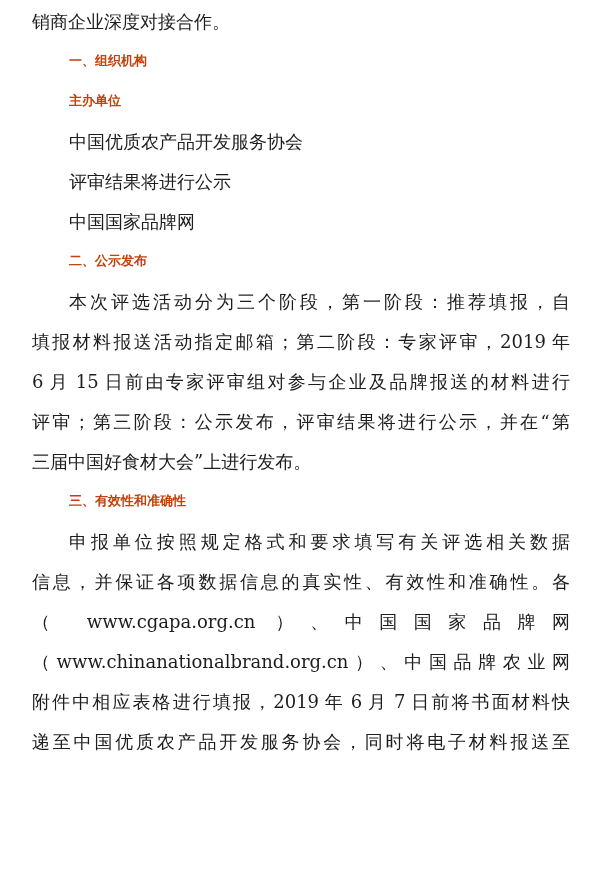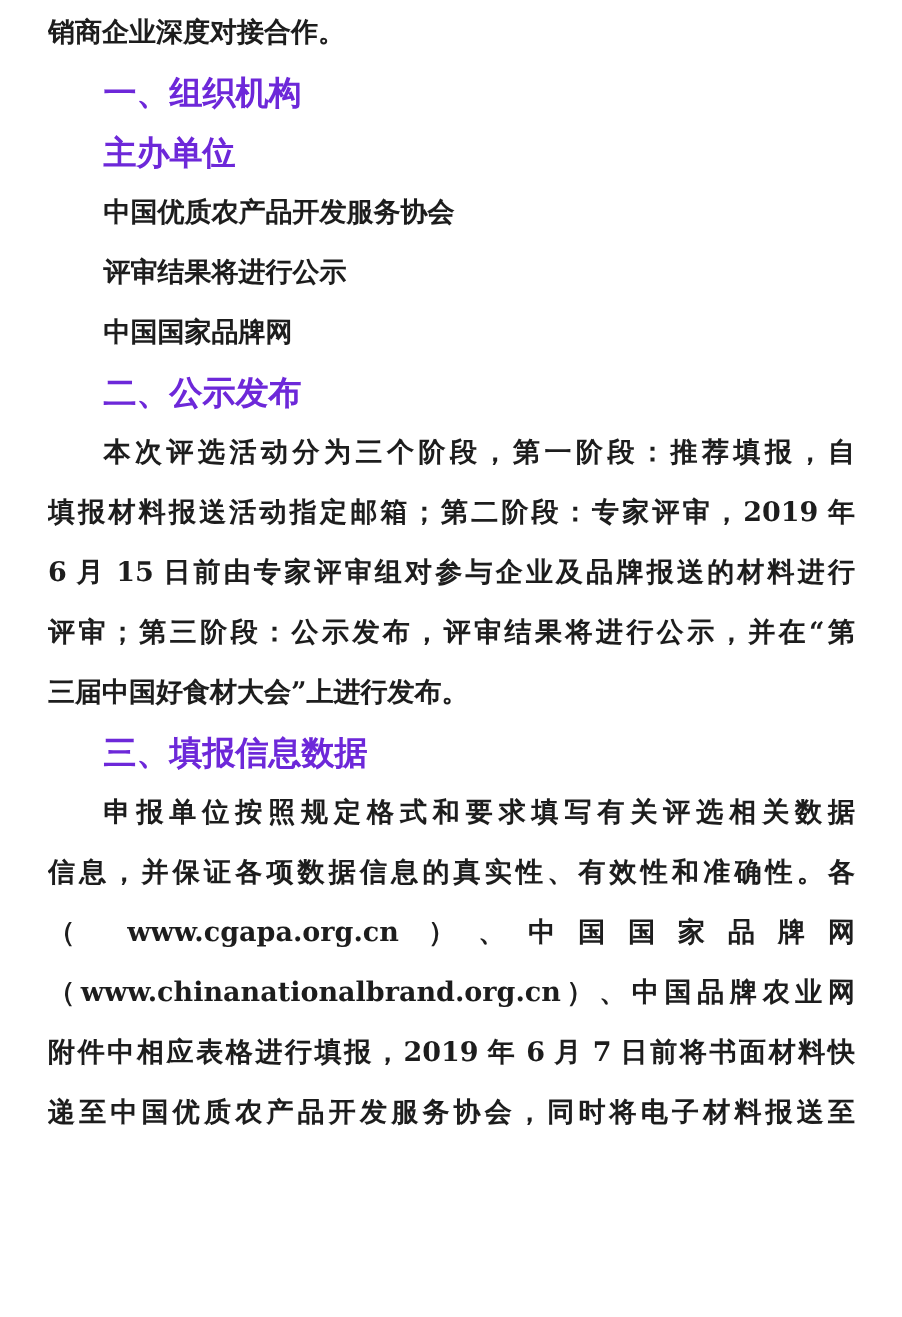--- a/index.html
+++ b/index.html
@@ -19,30 +19,29 @@
     font-size: 18px;
     color: #1d1d1d;
     word-spacing: -2px;
   }
   .line {
     height: 40px;
     line-height: 40px;
     overflow: hidden;
     white-space: normal;
     text-align: left;
-    font-weight: bold;
   }
   .line.ind {
     text-indent: 37px;
   }
   .line.h {
-    font-family: Liberation Sans, sans-serif;
+    font-family: Liberation Mono, monospace;
     font-weight: bold;
-    font-size: 22px;
-    color: #6d28d9;
+    font-size: 13px;
+    color: #c2410c;
   }
   .line.fill {
     text-align: justify;
     text-align-last: justify;
   }
 </style>
 </head>
 <body>
 
 <div class="page">
@@ -51,20 +50,20 @@
   <div class="line h ind">主办单位</div>
   <div class="line ind">中国优质农产品开发服务协会</div>
   <div class="line ind">评审结果将进行公示</div>
   <div class="line ind">中国国家品牌网</div>
   <div class="line h ind">二、公示发布</div>
   <div class="line ind fill">本次评选活动分为三个阶段，第一阶段：推荐填报，自</div>
   <div class="line fill">填报材料报送活动指定邮箱；第二阶段：专家评审，2019 年</div>
   <div class="line fill">6 月 15 日前由专家评审组对参与企业及品牌报送的材料进行</div>
   <div class="line fill">评审；第三阶段：公示发布，评审结果将进行公示，并在“第</div>
   <div class="line">三届中国好食材大会”上进行发布。</div>
-  <div class="line h ind">三、填报信息数据</div>
+  <div class="line h ind">三、有效性和准确性</div>
   <div class="line ind fill">申报单位按照规定格式和要求填写有关评选相关数据</div>
   <div class="line fill">信息，并保证各项数据信息的真实性、有效性和准确性。各</div>
   <div class="line fill">（ www.cgapa.org.cn ）、中国国家品牌网</div>
   <div class="line fill">（www.chinanationalbrand.org.cn）、中国品牌农业网</div>
   <div class="line fill">附件中相应表格进行填报，2019 年 6 月 7 日前将书面材料快</div>
   <div class="line fill">递至中国优质农产品开发服务协会，同时将电子材料报送至</div>
 </div>
 
 </body></html>

